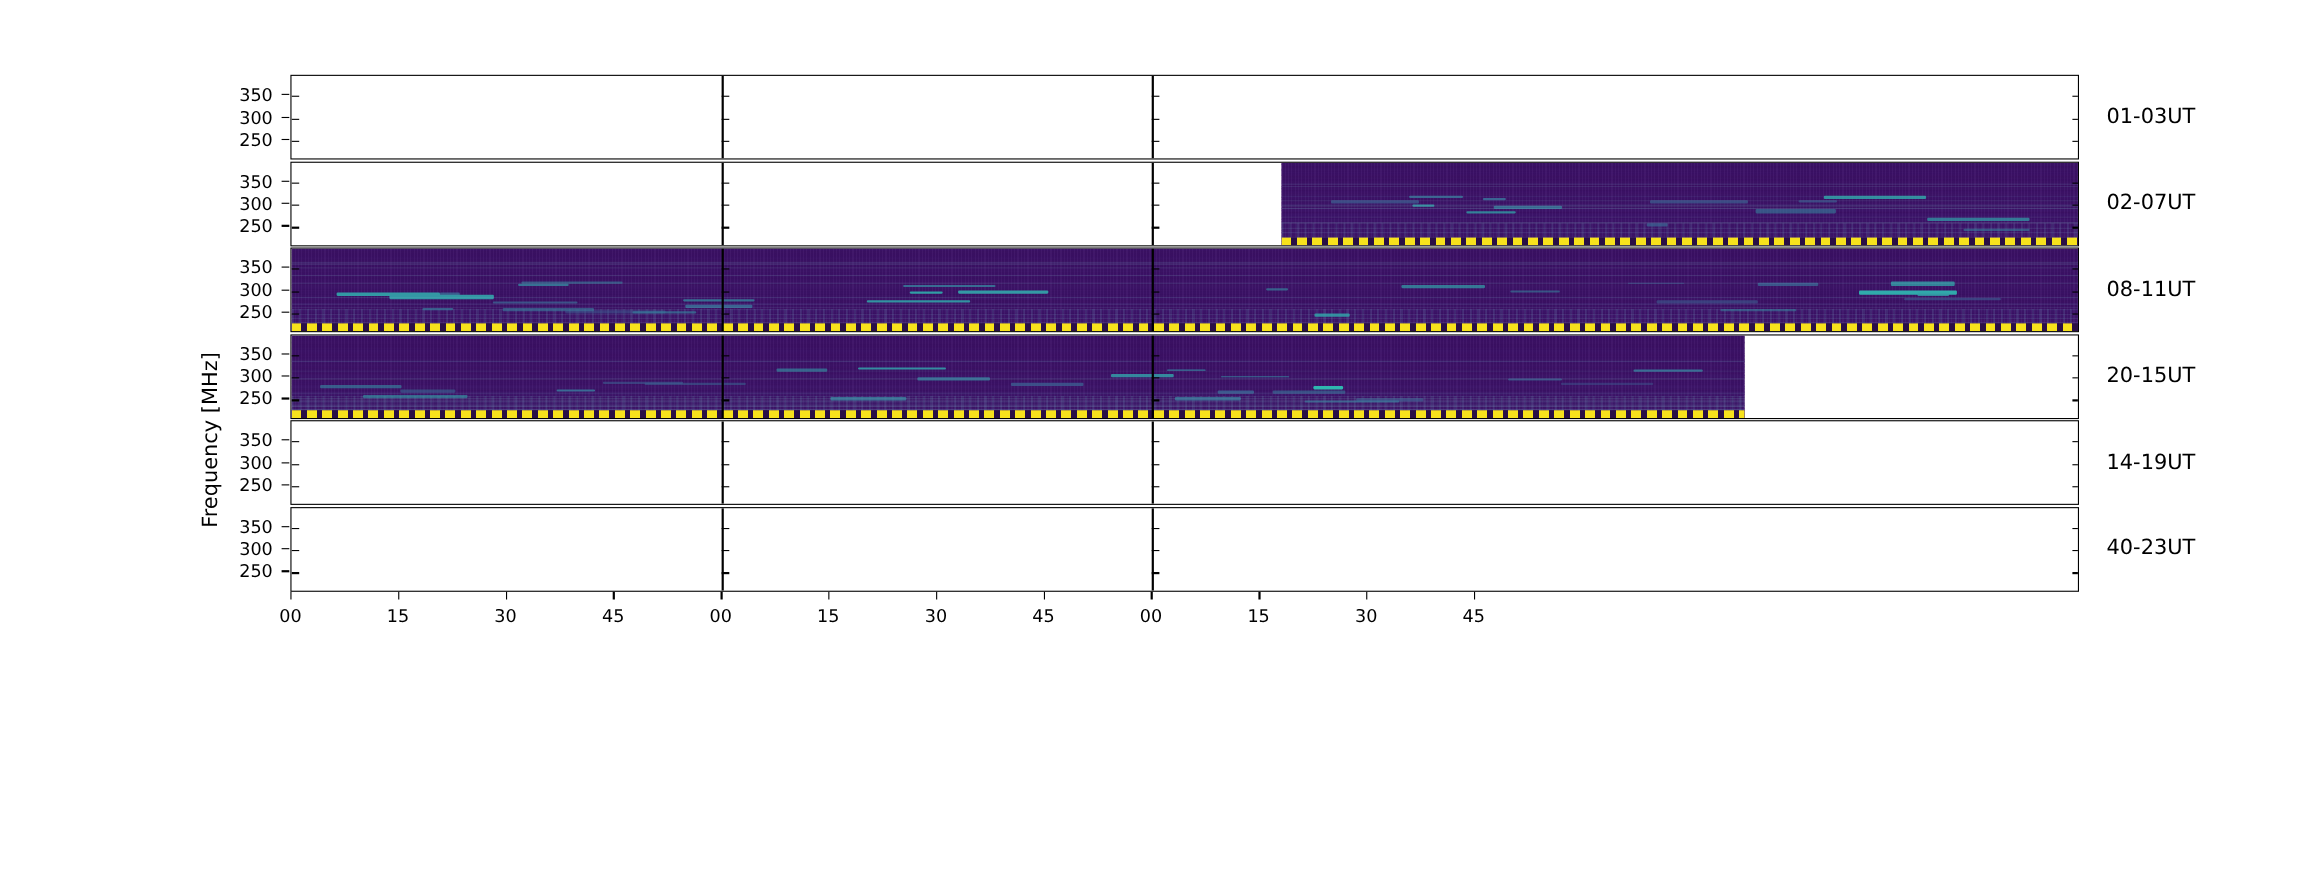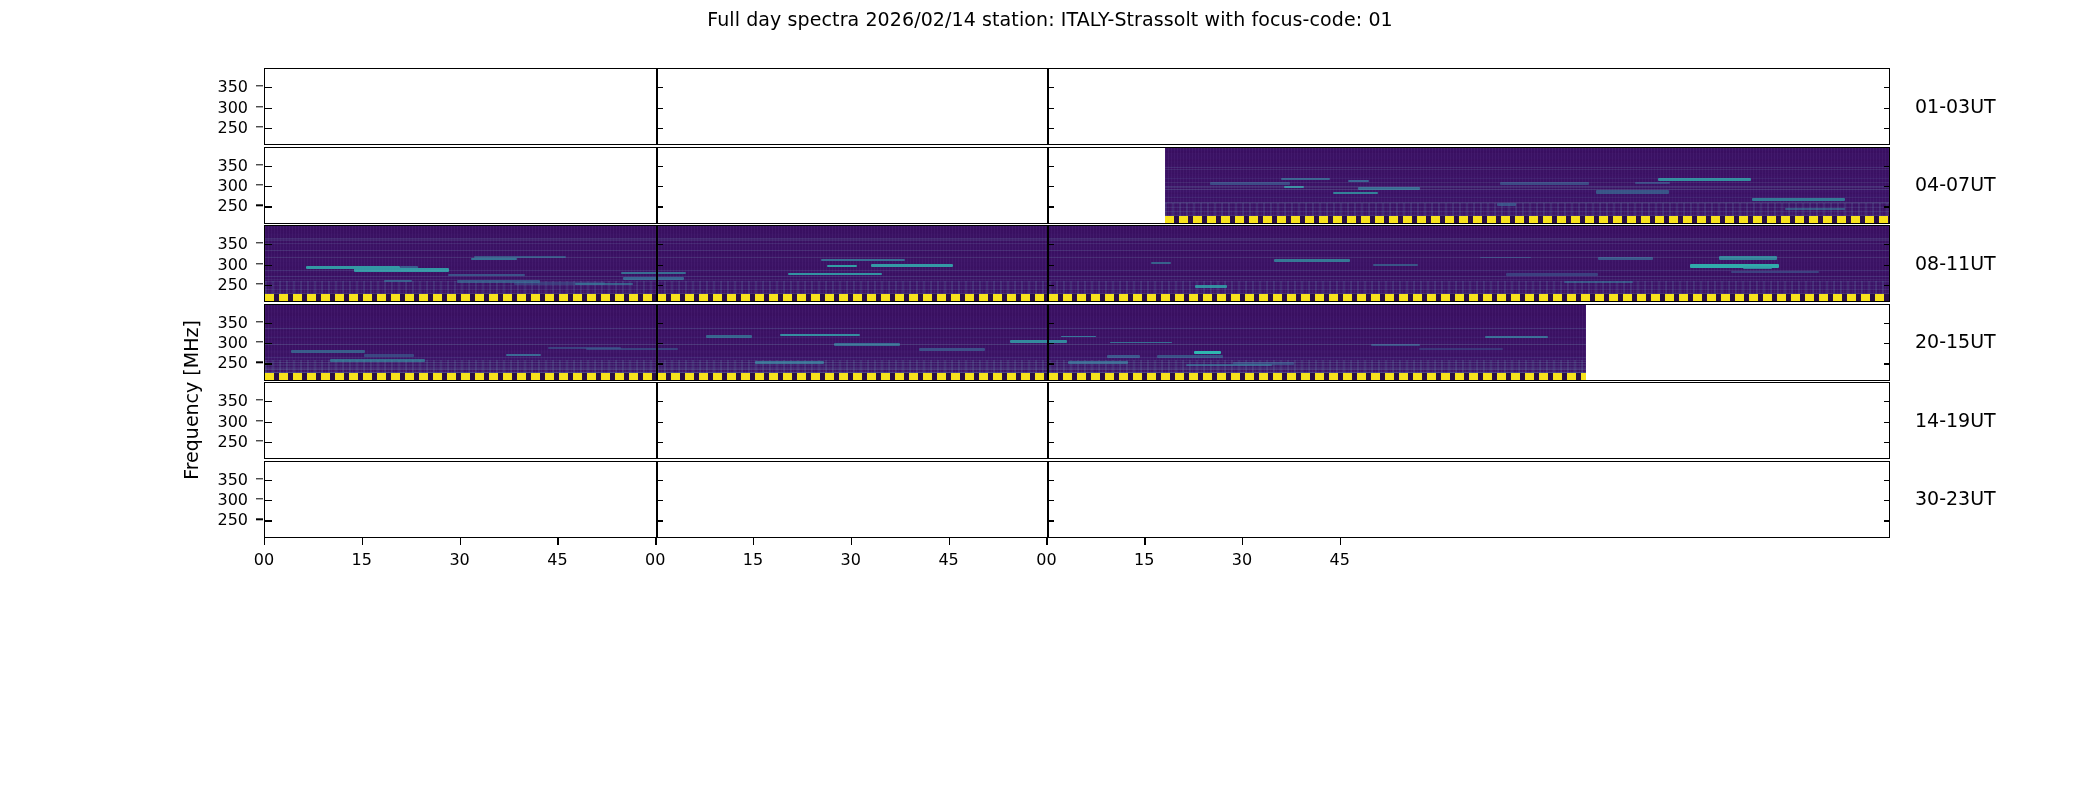--- a/index.html
+++ b/index.html
@@ -82,21 +82,20 @@
   
   .hour-sep{
     position:absolute;top:0;bottom:0;width:1.6px;background:#000;
   }
 </style>
 </head>
 <body>
 
 <div id="figure">
 
-  <div class="title">Full day spectra 2026/02/14 station: ITALY-Strassolt with focus-code: 01</div>
 
   <div class="ylabel">Frequency [MHz]</div>
 
   <div id="panels">
       <div class="panel" style="left: 264px; top: 68px; width: 1626px; height: 77px;">
         <div class="hour-sep" style="left: 391.2px;"></div>
         <div class="hour-sep" style="left: 782.4px;"></div>
         <div class="inner-tick-h" style="top: 18.095px; left: 0px;"></div>
         <div class="inner-tick-h" style="top: 38.5px; left: 0px;"></div>
         <div class="inner-tick-h" style="top: 58.905px; left: 0px;"></div>
@@ -466,21 +465,21 @@
     <div class="ytick-mark" style="top: 106.5px; left: 256px;"></div>
     <div class="ytick-label" style="top: 126.905px; left: 202px; width: 46px;">250</div>
     <div class="ytick-mark" style="top: 126.905px; left: 256px;"></div>
     <div class="rowlabel" style="left: 1915px; top: 94.5px;">01-03UT</div>
     <div class="ytick-label" style="top: 164.595px; left: 202px; width: 46px;">350</div>
     <div class="ytick-mark" style="top: 164.595px; left: 256px;"></div>
     <div class="ytick-label" style="top: 185px; left: 202px; width: 46px;">300</div>
     <div class="ytick-mark" style="top: 185px; left: 256px;"></div>
     <div class="ytick-label" style="top: 205.405px; left: 202px; width: 46px;">250</div>
     <div class="ytick-mark" style="top: 205.405px; left: 256px;"></div>
-    <div class="rowlabel" style="left: 1915px; top: 173px;">04-07UT</div>
+    <div class="rowlabel" style="left: 1915px; top: 173px;">02-07UT</div>
     <div class="ytick-label" style="top: 243.095px; left: 202px; width: 46px;">350</div>
     <div class="ytick-mark" style="top: 243.095px; left: 256px;"></div>
     <div class="ytick-label" style="top: 263.5px; left: 202px; width: 46px;">300</div>
     <div class="ytick-mark" style="top: 263.5px; left: 256px;"></div>
     <div class="ytick-label" style="top: 283.905px; left: 202px; width: 46px;">250</div>
     <div class="ytick-mark" style="top: 283.905px; left: 256px;"></div>
     <div class="rowlabel" style="left: 1915px; top: 251.5px;">08-11UT</div>
     <div class="ytick-label" style="top: 321.595px; left: 202px; width: 46px;">350</div>
     <div class="ytick-mark" style="top: 321.595px; left: 256px;"></div>
     <div class="ytick-label" style="top: 342px; left: 202px; width: 46px;">300</div>
@@ -494,14 +493,14 @@
     <div class="ytick-mark" style="top: 420.5px; left: 256px;"></div>
     <div class="ytick-label" style="top: 440.905px; left: 202px; width: 46px;">250</div>
     <div class="ytick-mark" style="top: 440.905px; left: 256px;"></div>
     <div class="rowlabel" style="left: 1915px; top: 408.5px;">14-19UT</div>
     <div class="ytick-label" style="top: 478.595px; left: 202px; width: 46px;">350</div>
     <div class="ytick-mark" style="top: 478.595px; left: 256px;"></div>
     <div class="ytick-label" style="top: 499px; left: 202px; width: 46px;">300</div>
     <div class="ytick-mark" style="top: 499px; left: 256px;"></div>
     <div class="ytick-label" style="top: 519.405px; left: 202px; width: 46px;">250</div>
     <div class="ytick-mark" style="top: 519.405px; left: 256px;"></div>
-    <div class="rowlabel" style="left: 1915px; top: 487px;">30-23UT</div>
+    <div class="rowlabel" style="left: 1915px; top: 487px;">40-23UT</div>
   </div>
 
 </body></html>

